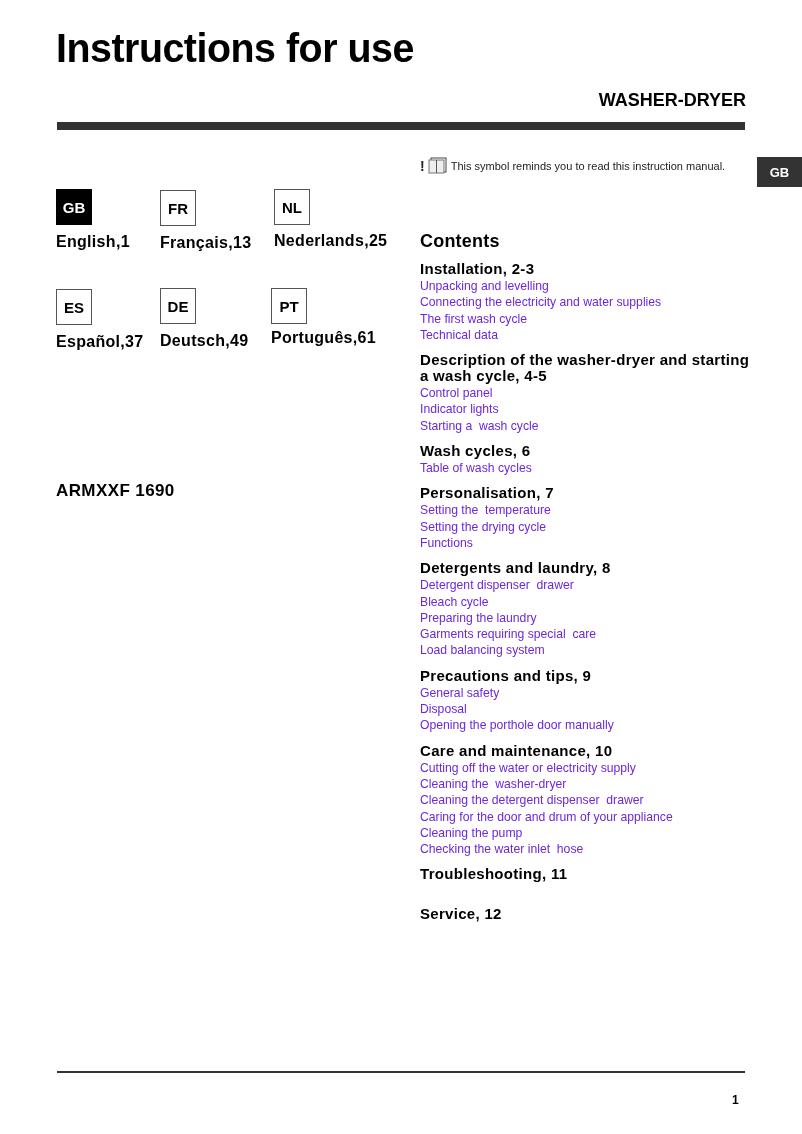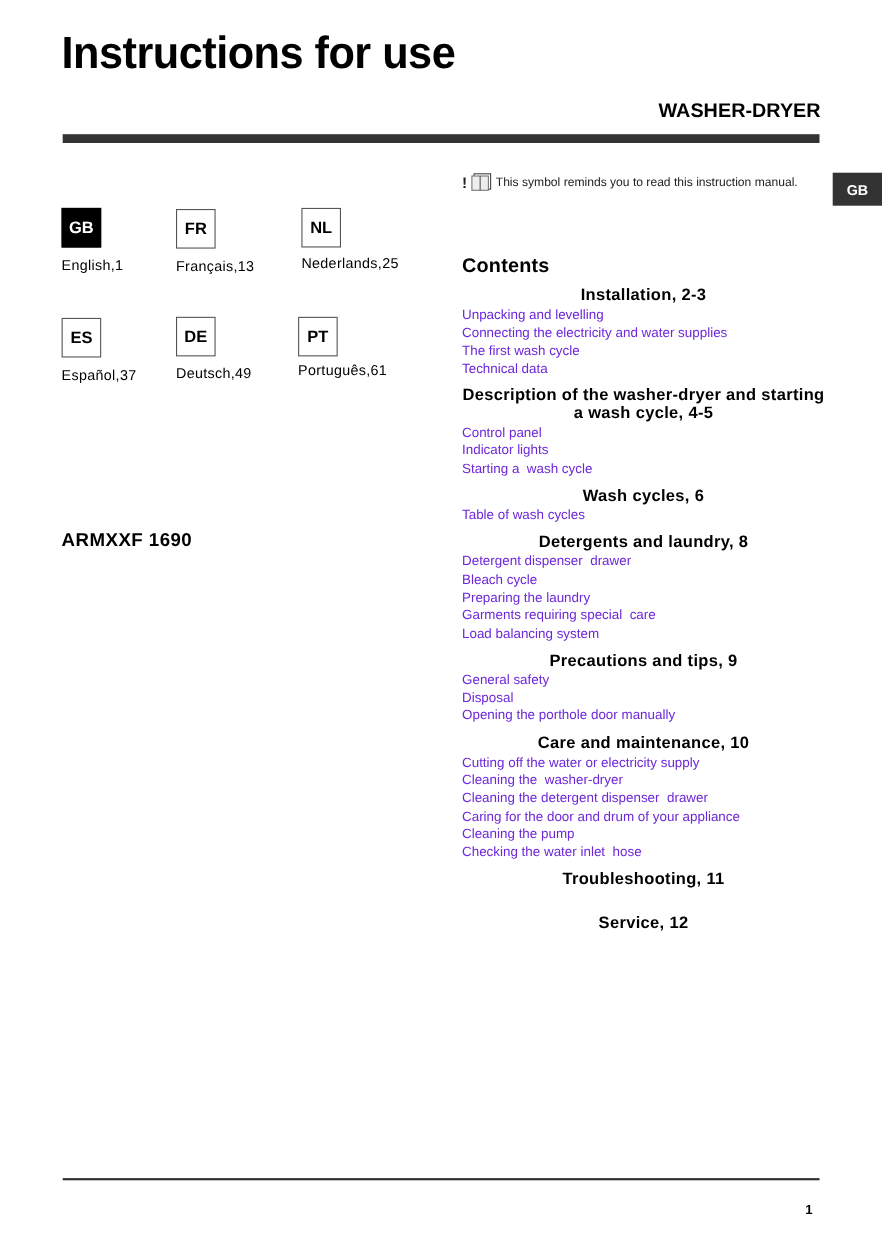--- a/index.html
+++ b/index.html
@@ -7,26 +7,26 @@
   .abs { position:absolute; }
   .title { left:56px; top:26px; font-size:41px; font-weight:bold; letter-spacing:-0.5px; line-height:44px; transform:scaleX(0.96); transform-origin:left; }
   .subtitle { right:56px; top:90px; font-size:18px; font-weight:bold; line-height:20px;text-align:right; }
   .top-bar { left:57px; top:122px; width:688px; height:8px; background:#333333; }
   .side-tab { left:757px; top:157px; width:45px; height:30px; background:#333333; color:#fff; font-weight:bold; font-size:13px; display:flex; align-items:center; justify-content:center; }
   .notice { left:420px; top:157px; font-size:11px; color:#222; display:flex; align-items:center; gap:3px; }
   .notice .excl { font-weight:bold; font-size:14px; }
   .book { display:inline-block; width:20px; height:17px; position:relative; }
   .lang-box { width:36px; height:36px; border:1px solid #555; display:flex; align-items:center; justify-content:center; font-weight:bold; font-size:15px; box-sizing:border-box; }
   .lang-box.active { background:#000; color:#fff; border-color:#000; }
-  .lang-label { font-size:13px; font-weight:normal; letter-spacing:0.3px; }
+  .lang-label { font-size:16px; font-weight:bold; letter-spacing:0.3px; }
   .model { left:56px; top:481px; font-size:17px; font-weight:bold; letter-spacing:0.4px; }
   .contents { left:420px; top:230px; width:330px; }
   .contents-title { font-size:18px; font-weight:bold; line-height:22px; margin-bottom:9px; letter-spacing:0.2px; }
   .section { margin-bottom:9px; }
-  .section h3 { margin:0; font-size:15px; font-weight:bold; line-height:16px; letter-spacing:0.3px;text-align:center; }
+  .section h3 { margin:0; font-size:15px; font-weight:bold; line-height:16px; letter-spacing:0.3px; }
   .section ul { list-style:none; margin:1px 0 0 0; padding:0; }
   .section li { font-size:12.2px; line-height:16.3px; color:#6d28d9; white-space:pre; }
   .section.tight { margin-bottom:24px; }
   .bottom-rule { left:57px; top:1071px; width:688px; height:2px; background:#333; }
   .page-num { left:732px; top:1093px; font-size:12px; font-weight:bold; }
 </style>
 </head>
 <body>
 
 <div class="abs title">Instructions for use</div>
@@ -96,20 +96,28 @@
     </ul>
   </div>
 
   <div class="section">
     <h3>Wash cycles, 6</h3>
     <ul>
       <li>Table of wash cycles</li>
     </ul>
   </div>
 
+  <div class="section">
+    <h3>Personalisation, 7</h3>
+    <ul>
+      <li>Setting the  temperature</li>
+      <li>Setting the drying cycle</li>
+      <li>Functions</li>
+    </ul>
+  </div>
 
   <div class="section">
     <h3>Detergents and laundry, 8</h3>
     <ul>
       <li>Detergent dispenser  drawer</li>
       <li>Bleach cycle</li>
       <li>Preparing the laundry</li>
       <li>Garments requiring special  care</li>
       <li>Load balancing system</li>
     </ul>

